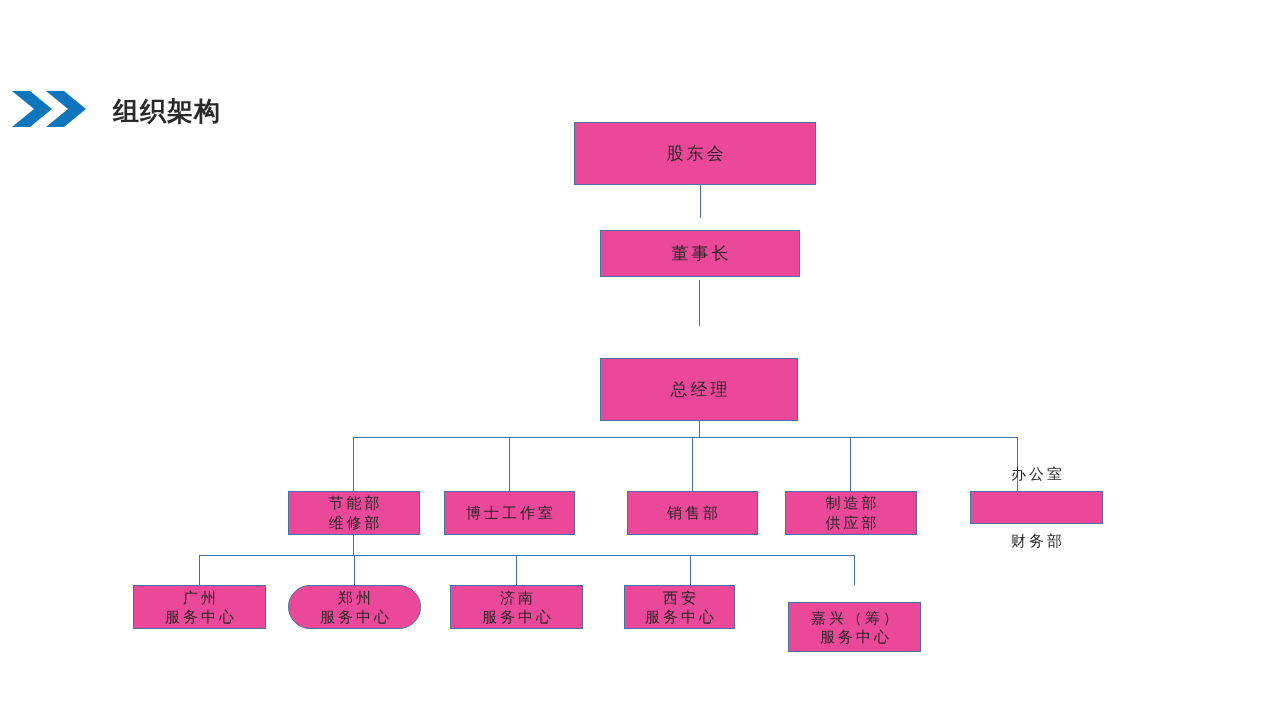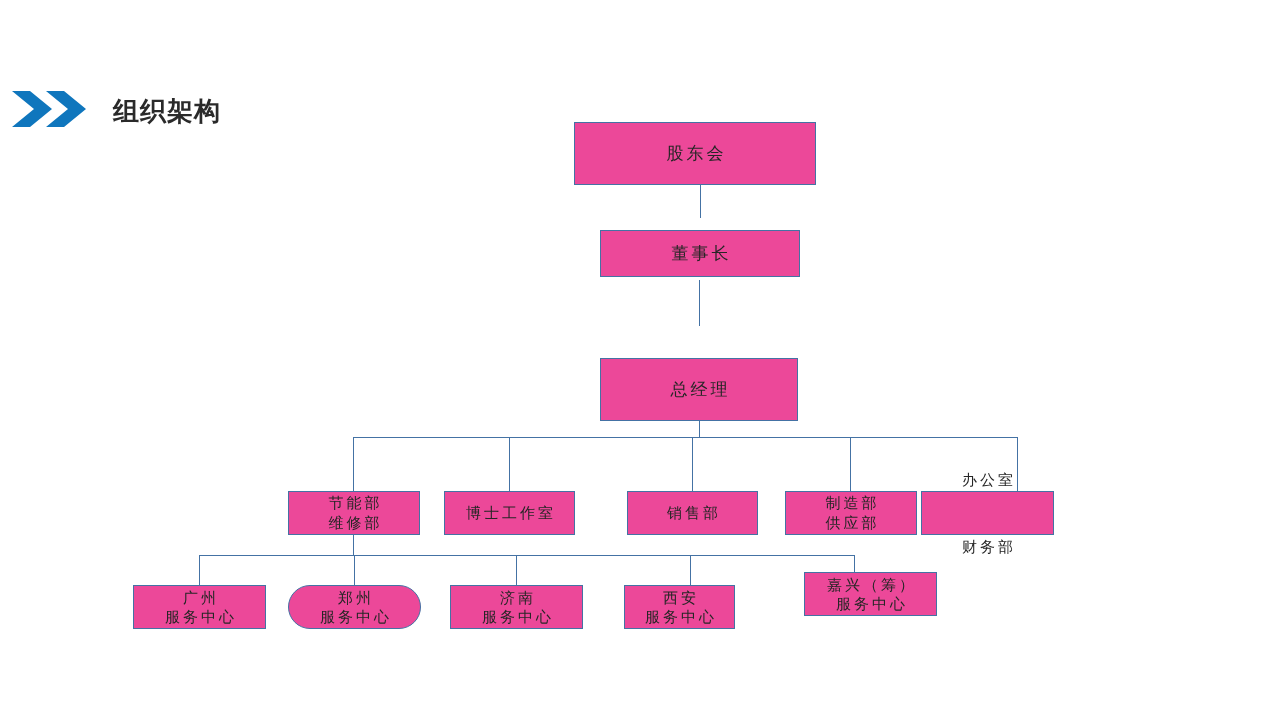--- a/index.html
+++ b/index.html
@@ -135,21 +135,21 @@
 
   <div class="node lvl-dept" style="left:785px; top:491px; width:132px; height:44px;">
     <span class="line1">制造部</span>
     <span class="line2">供应部</span>
   </div>
 
   <div class="node lvl-dept" style="left:627px; top:491px; width:131px; height:44px;">
     <span class="line1">销售部</span>
   </div>
 
-  <div class="node lvl-dept" style="left:921px; top:491px; width:133px; height:44px;gap:47px;">
+  <div class="node lvl-dept" style="left:970px; top:491px; width:133px; height:33px;gap:47px;">
     <span class="line1">办公室</span>
     <span class="line2">财务部</span>
   </div>
 
   <div class="conn v" style="left:353px; top:535px; height:20px;"></div>
 
   <div class="conn h" style="left:199px; top:555px; width:655px;"></div>
 
   <div class="conn v" style="left:199px; top:555px; height:30px;"></div>
   <div class="conn v" style="left:354px; top:555px; height:30px;"></div>
@@ -170,18 +170,18 @@
   <div class="node lvl-sc" style="left:450px; top:585px; width:133px; height:44px;">
     <span class="line1">济南</span>
     <span class="line2">服务中心</span>
   </div>
 
   <div class="node lvl-sc" style="left:624px; top:585px; width:111px; height:44px;">
     <span class="line1">西安</span>
     <span class="line2">服务中心</span>
   </div>
 
-  <div class="node lvl-sc" style="left:788px; top:572px; width:133px; height:44px;margin-left:16px;">
+  <div class="node lvl-sc" style="left:788px; top:602px; width:133px; height:50px;">
     <span class="line1">嘉兴（筹）</span>
     <span class="line2">服务中心</span>
   </div>
 
 </div>
 
 </body></html>

